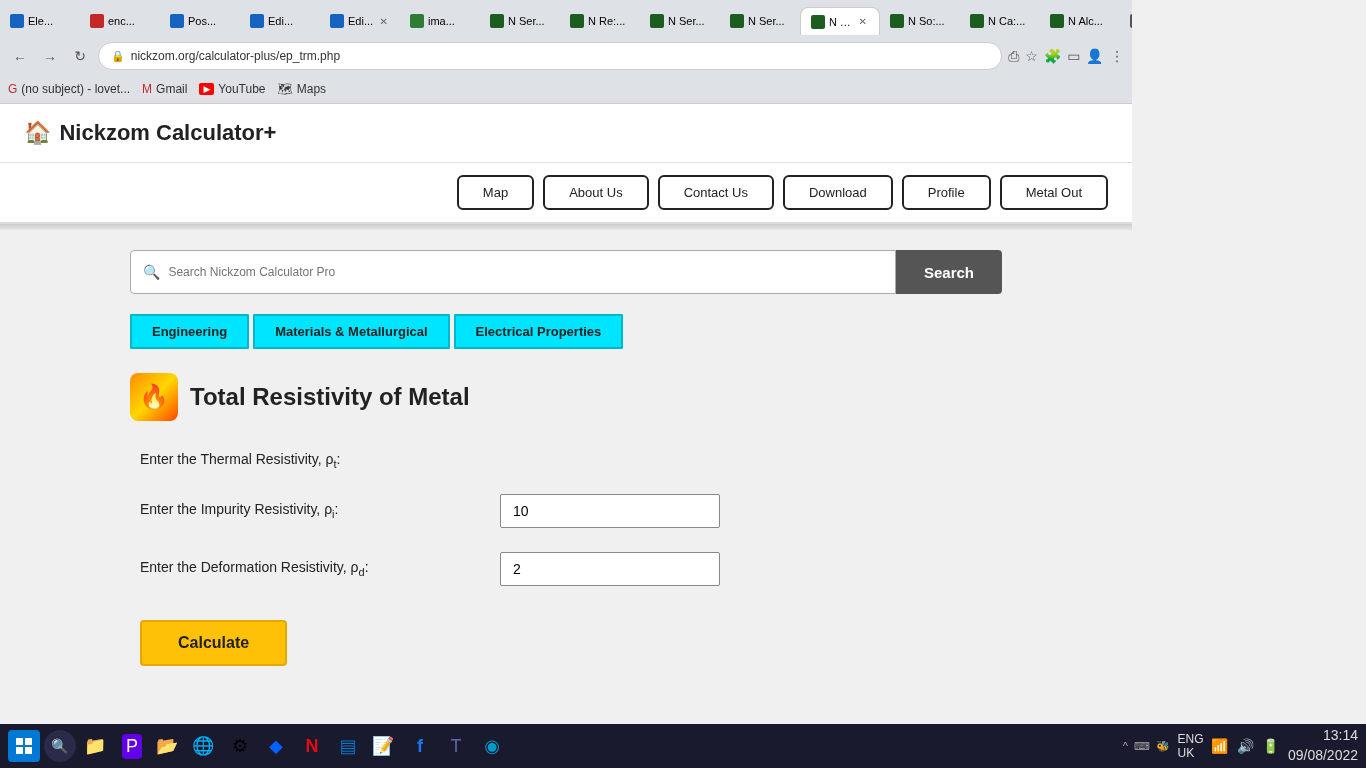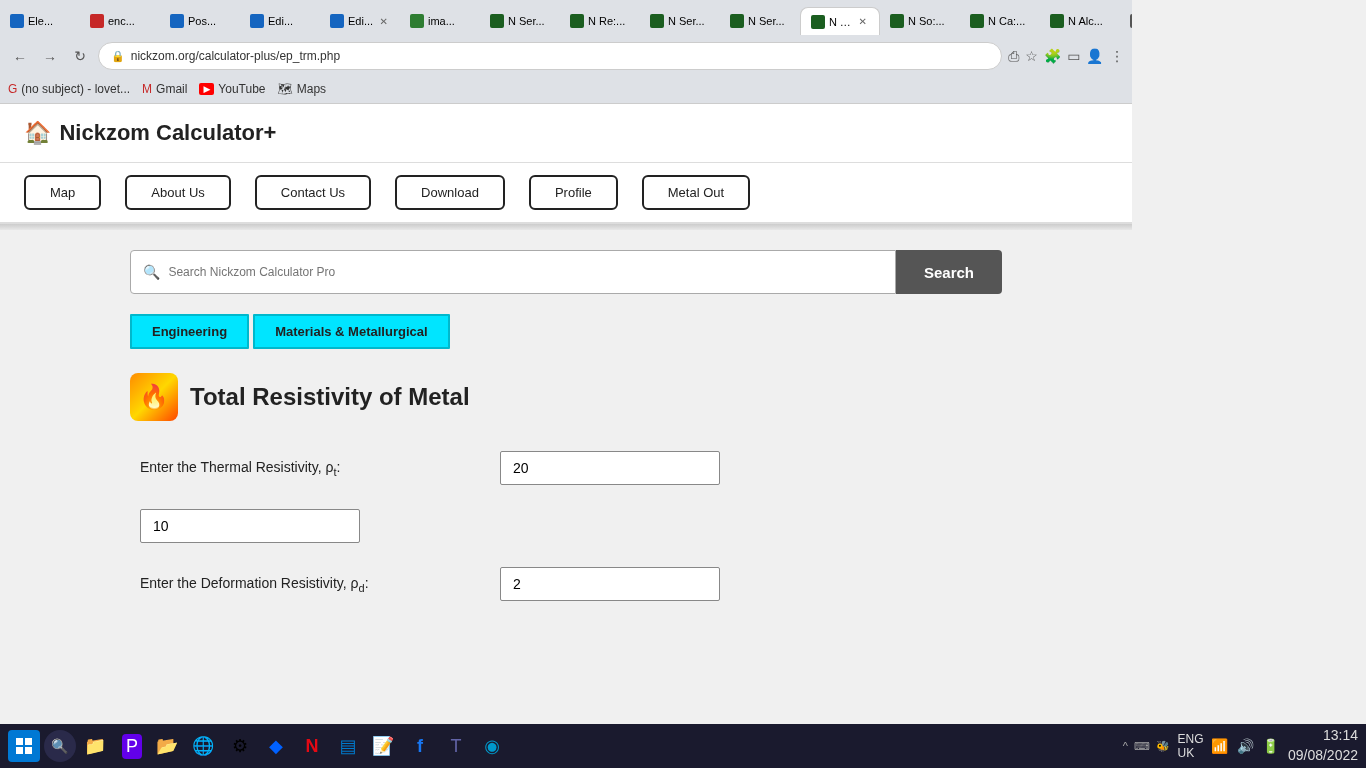--- a/index.html
+++ b/index.html
@@ -170,24 +170,24 @@
       align-items: center;
       gap: 8px;
       font-size: 22px;
       font-weight: bold;
       color: #222;
     }
 
     .nav-bar {
       display: flex;
       align-items: center;
-      justify-content: flex-start;
+      justify-content: flex-end;
       background: #fff;
       padding: 12px 24px;
-      gap: 24px;
+      gap: 9px;
       border-bottom: 2px solid #ddd;
     }
 
     .nav-btn-item {
       border: 2px solid #222;
       border-radius: 6px;
       padding: 8px 24px;
       background: #fff;
       font-size: 13px;
       font-weight: 500;
@@ -546,45 +546,49 @@
         <div class="search-input-wrapper">
           <span class="search-icon">🔍</span>
           <input type="text" placeholder="Search Nickzom Calculator Pro" style="">
         </div>
         <button class="search-btn">Search</button>
       </div>
 
       <div class="filter-tabs">
         <button class="filter-tab">Engineering</button>
         <button class="filter-tab">Materials &amp; Metallurgical</button>
+        <button class="filter-tab">Electrical Properties</button>
       </div>
 
       <div class="page-title-row">
         <div class="page-icon">
           <span>🔥</span>
         </div>
         <h1 class="page-title">Total Resistivity of Metal</h1>
       </div>
 
       <div class="form-area">
         <div class="form-row">
           <label class="form-label">
             Enter the Thermal Resistivity, ρ<sub>t</sub>:
           </label>
-          <input class="form-input" type="text" value="20" style="">
         </div>
         <div class="form-row">
+          <label class="form-label">
+            Enter the Impurity Resistivity, ρ<sub>i</sub>:
+          </label>
           <input class="form-input" type="text" value="10" style="">
         </div>
         <div class="form-row">
           <label class="form-label">
             Enter the Deformation Resistivity, ρ<sub>d</sub>:
           </label>
           <input class="form-input" type="text" value="2" style="">
         </div>
+        <button class="calculate-btn">Calculate</button>
       </div>
     </div>
   </div>
 </div>
 
 <div class="taskbar">
   <div class="taskbar-start">
     <svg width="16" height="16" viewBox="0 0 16 16" fill="white">
         <rect x="0" y="0" width="7" height="7"></rect>
         <rect x="9" y="0" width="7" height="7"></rect>

